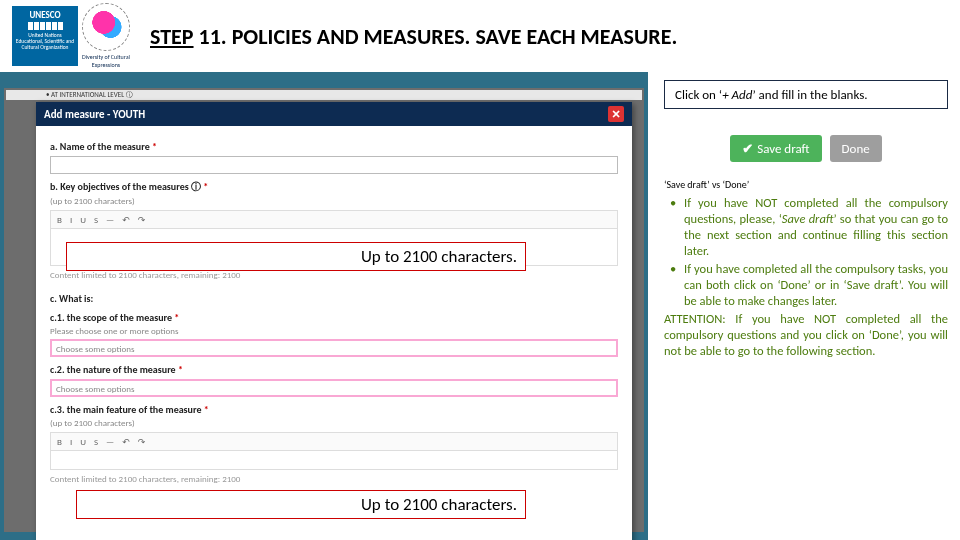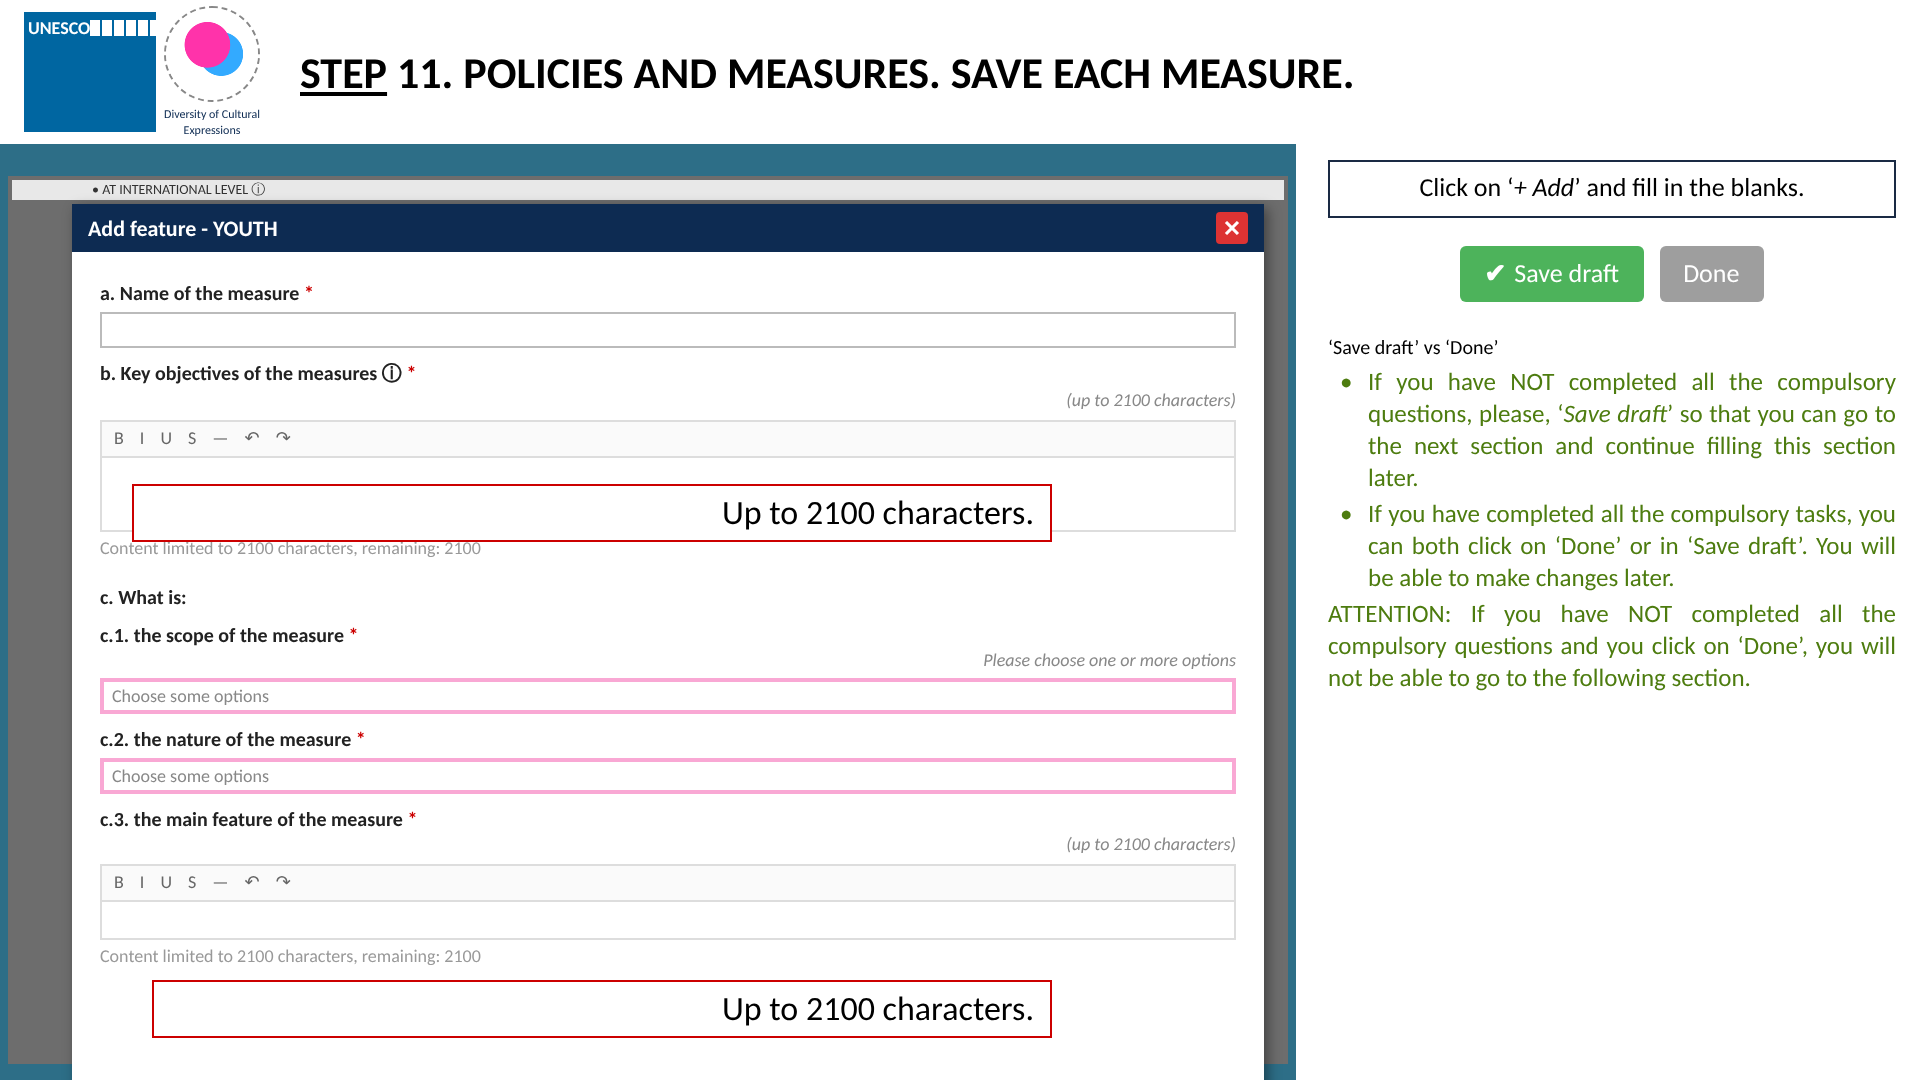--- a/index.html
+++ b/index.html
@@ -26,21 +26,21 @@
   }
   .unesco-logo {
     width: 66px;
     height: 60px;
     background: #0066a1;
     color: #fff;
     font-size: 5.5px;
     line-height: 1.1;
     text-align: center;
     display: flex;
-    flex-direction: row;
+    flex-direction: column;
     justify-content: flex-start;
     padding: 2px 2px;
   }
   .unesco-logo .t1 { font-weight: bold; font-size: 9px; margin-top:2px;}
   .unesco-logo .bars { display:flex; justify-content:center; gap:1px; margin:2px 0;}
   .unesco-logo .bars span{ width:5px; height:8px; background:#fff; display:inline-block;}
   .dce-logo {
     width: 48px;
     height: 48px;
     border-radius: 50%;
@@ -105,21 +105,21 @@
     align-items:center;
   }
   .modal-close {
     width:16px; height:16px; background:#d33; color:#fff;
     display:flex; align-items:center; justify-content:center;
     font-size:11px; border-radius:2px;
   }
   .modal-body { padding: 8px 14px; font-size:10px; color:#333; }
   .form-label { font-size:10px; color:#222; margin-top:6px; font-weight:600;}
   .form-label .req { color:#c00; }
-  .form-sub { font-style: italic; color:#888; font-size:9px; margin-top:1px;text-align:right;}
+  .form-sub { color:#888; font-size:9px; margin-top:1px;}
   .text-input {
     width: 100%; height:18px; border:1px solid #bbb; margin-top:3px;
     padding:0 4px; font-size:10px;
   }
   .toolbar {
     display:flex; gap:4px; margin-top:4px; padding:3px 4px;
     border:1px solid #ddd; border-bottom:none; background:#fafafa;
     font-size:9px; color:#666; align-items:center;
   }
   .toolbar span{ padding:0 2px; cursor:default;}
@@ -144,21 +144,21 @@
     white-space:nowrap;
     z-index:5;
     text-align:right;
   }
   
   .tip-box {
     border:1px solid #1a2a44;
     padding:6px 10px;
     font-size:13px;
     color:#000;
-    text-align:center;
+    margin-bottom:12px;
   }
   .tip-box em { font-style: italic; }
   .btn-row {
     display:flex; gap:8px; justify-content:center;
     padding:14px 0 16px 0;
   }
   .btn {
     border-radius:3px; padding:6px 12px; font-size:13px; color:#fff;
     display:inline-flex; align-items:center; gap:4px;
   }
@@ -198,21 +198,21 @@
   </div>
 </div>
 
 <div class="body-row">
 
   <div class="left-col">
     <div class="screenshot-wrap">
       <div class="browser-strip">• AT INTERNATIONAL LEVEL ⓘ</div>
       <div class="modal">
         <div class="modal-header">
-          <span>Add feature - YOUTH</span>
+          <span>Add measure - YOUTH</span>
           <span class="modal-close">✕</span>
         </div>
         <div class="modal-body">
           
           <div class="form-label">
             <span>a. Name of the measure</span><span class="req"> *</span>
           </div>
           <input class="text-input" style="">
           
           <div class="form-label">

